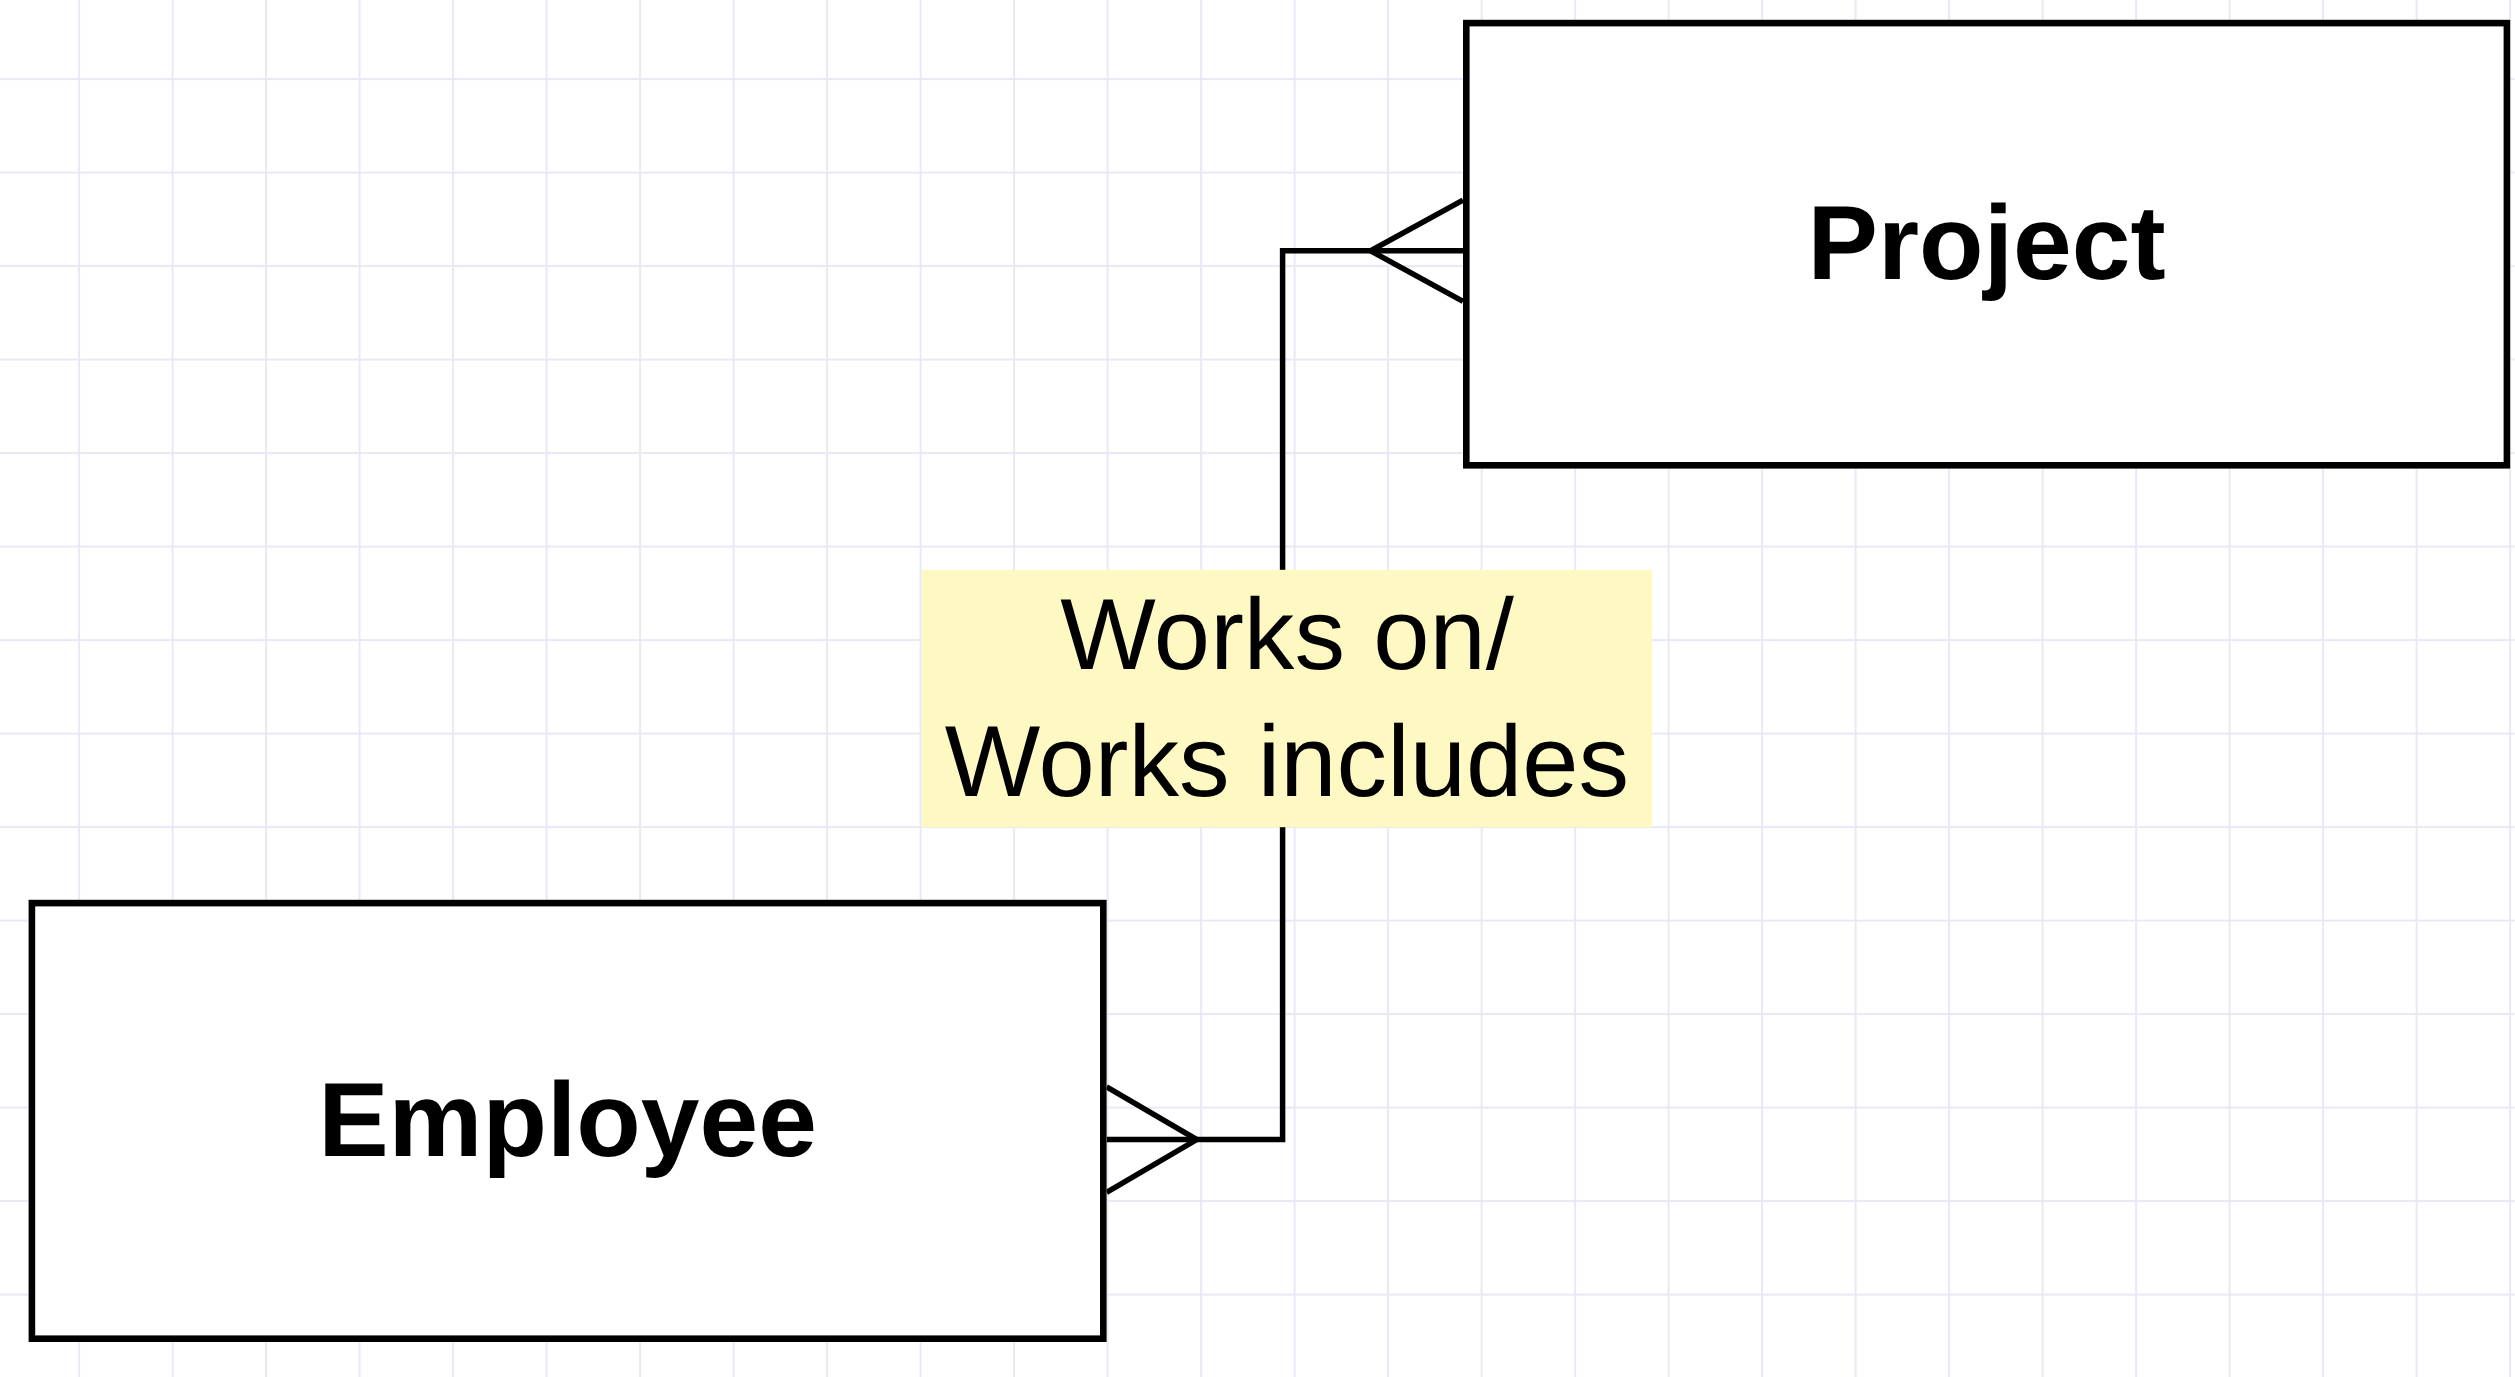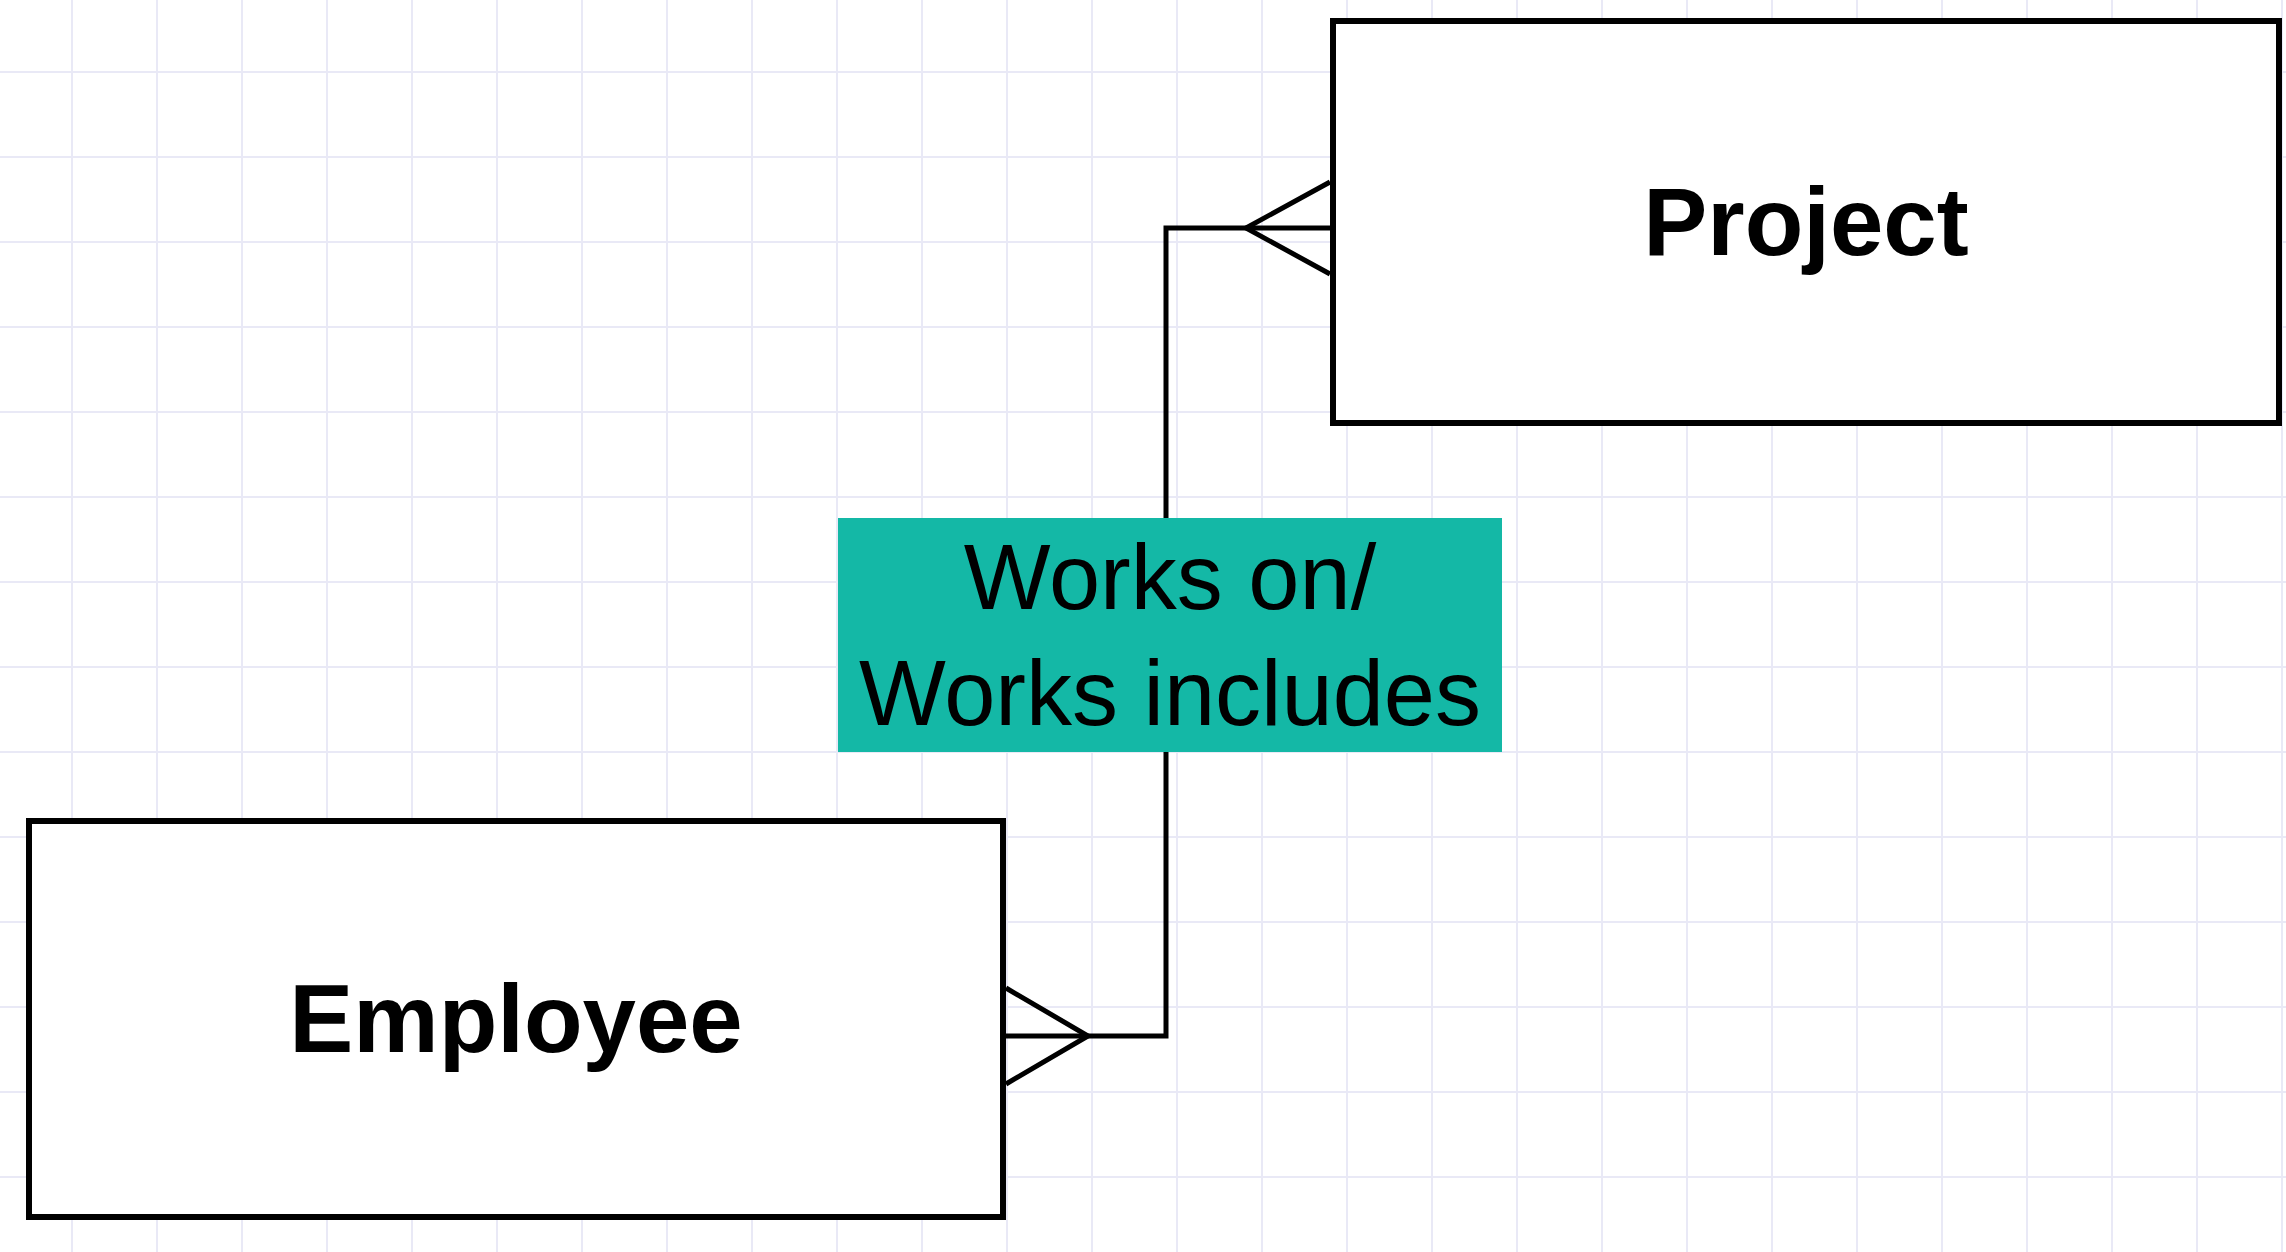--- a/index.html
+++ b/index.html
@@ -64,21 +64,21 @@
     width: 980px;
     height: 402px;
     justify-content: center;
   }
   .edge-label {
     position: absolute;
     left: 838px;
     top: 518px;
     width: 664px;
     height: 234px;
-    background: #14b8a6;
+    background: #fef9c3;
     display: flex;
     flex-direction: column;
     align-items: center;
     justify-content: center;
     text-align: center;
     font-size: 92px;
     line-height: 116px;
     color: #000000;
     white-space: nowrap;
   }

